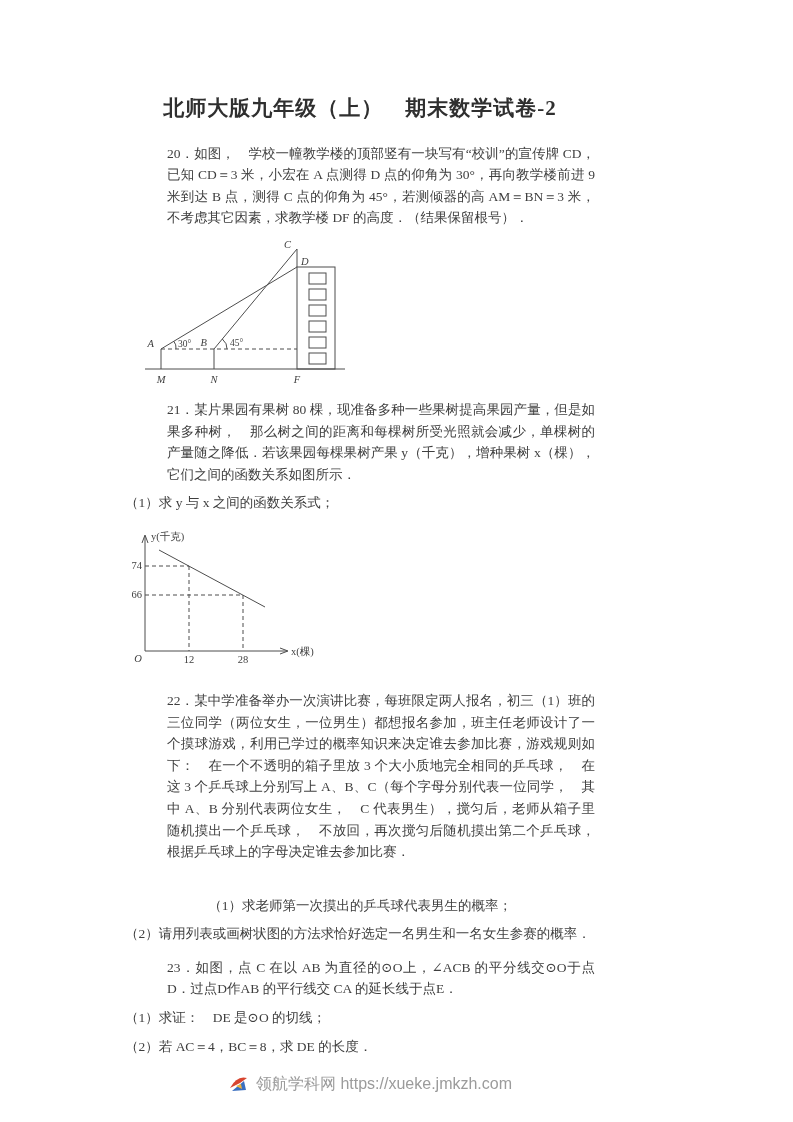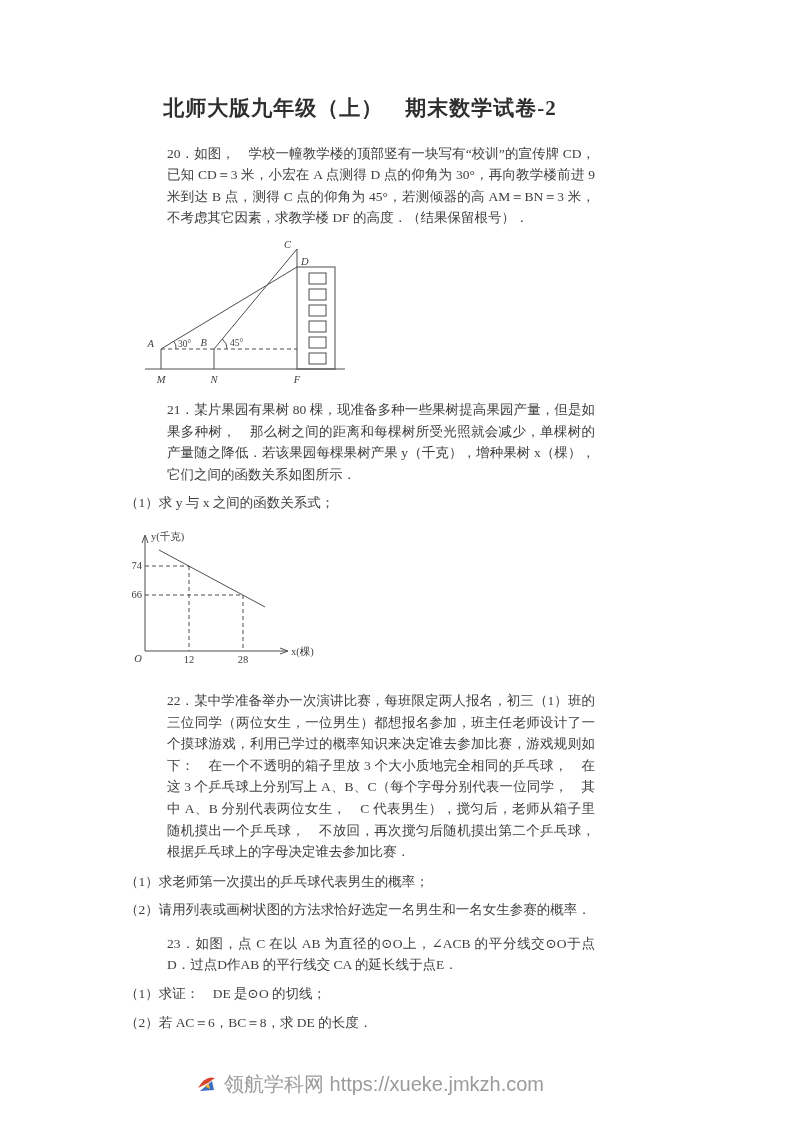--- a/index.html
+++ b/index.html
@@ -18,30 +18,30 @@
     text-align:center;
     font-size:21px;
     font-weight:bold;
     margin:0 0 17px 0;
     letter-spacing:1px;
     color:#2f2f2f;
   }
   p{margin:0;}
   .prob{text-align:justify;margin-left:42px;}
   .sub{margin-top:7px;}
-  .gap-top{margin-top:8px;}
+  .gap-top{margin-top:32px;text-align:center;}
   .block-gap{margin-top:12px;}
   .figure{line-height:0;}
   .fig20{margin:8px 0 4px 14px;}
   .fig21{margin:12px 0 8px 0;}
   svg text{font-family:"Liberation Serif","DejaVu Serif",serif;fill:#3e3e3e;}
   .footer{
     position:absolute;left:0;right:0;bottom:28px;
     display:flex;align-items:center;justify-content:center;gap:7px;
-    color:#9b9b9b;font-size:20px;
+    color:#9b9b9b;font-size:16px;
     font-family:"Liberation Sans","DejaVu Sans",sans-serif;
     line-height:1;
     margin-left:20px;
   }
 </style>
 </head>
 <body>
 
 <div class="page">
 
@@ -128,21 +128,21 @@
       </g>
     </svg>
   </div>
 
   <p class="prob block-gap">22．某中学准备举办一次演讲比赛，每班限定两人报名，初三（1）班的三位同学（两位女生，一位男生）都想报名参加，班主任老师设计了一个摸球游戏，利用已学过的概率知识来决定谁去参加比赛，游戏规则如下：　在一个不透明的箱子里放 3 个大小质地完全相同的乒乓球，　在这 3 个乒乓球上分别写上 A、B、C（每个字母分别代表一位同学，　其中 A、B 分别代表两位女生，　C 代表男生），搅匀后，老师从箱子里随机摸出一个乒乓球，　不放回，再次搅匀后随机摸出第二个乒乓球，根据乒乓球上的字母决定谁去参加比赛．</p>
   <p class="sub gap-top">（1）求老师第一次摸出的乒乓球代表男生的概率；</p>
   <p class="sub">（2）请用列表或画树状图的方法求恰好选定一名男生和一名女生参赛的概率．</p>
 
   <p class="prob block-gap">23．如图，点 C 在以 AB 为直径的⊙O上，∠ACB 的平分线交⊙O于点D．过点D作AB 的平行线交 CA 的延长线于点E．</p>
   <p class="sub">（1）求证：　DE 是⊙O 的切线；</p>
-  <p class="sub">（2）若 AC＝6，BC＝8，求 DE 的长度．</p>
+  <p class="sub">（2）若 AC＝4，BC＝8，求 DE 的长度．</p>
 
   <div class="footer">
     <svg width="21" height="21" viewBox="0 0 21 21">
       <path d="M2 15 Q 9 2 19 5 L 12 10 Z" fill="#d8452f"></path>
       <path d="M4 18 L 16 8 L 18 17 Z" fill="#3a6fc0"></path>
       <path d="M8 13 l 5 -2 l 1 5 z" fill="#efb23c"></path>
     </svg>
     <span>领航学科网 https://xueke.jmkzh.com</span>
   </div>
 

